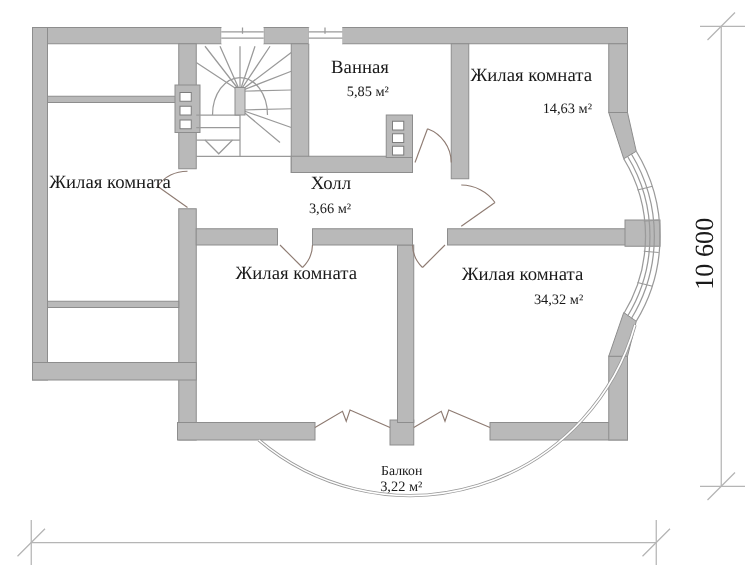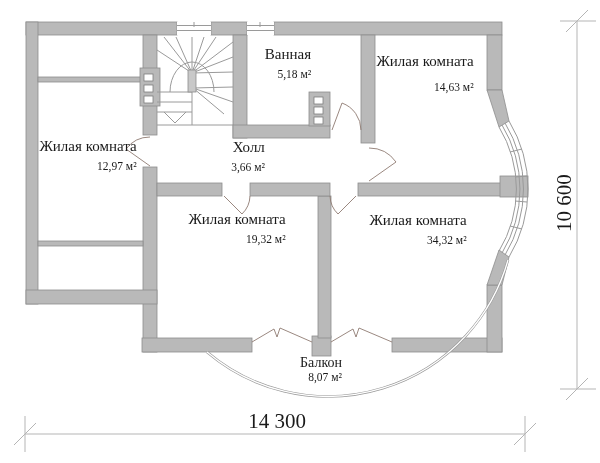--- a/index.html
+++ b/index.html
@@ -12,21 +12,21 @@
   .thin2{stroke:var(--line,#9a9a9a);stroke-width:2.6;fill:none;}
   .whiteline{stroke:#ffffff;stroke-width:1.3;fill:none;}
   .door{stroke:var(--door,#8e7b72);stroke-width:0.9;fill:none;}
   .dim{stroke:var(--dim,#b5b5b5);stroke-width:1;fill:none;}
   .sq{fill:#ffffff;stroke:#7d7d7d;stroke-width:0.8;}
   .newel{fill:#c8c8c8;stroke:#8d8d8d;stroke-width:0.8;}
   .label{position:absolute;transform:translateX(-50%);text-align:right;white-space:nowrap;}
   .rname{font-size:15px;line-height:1.1;}
   .rarea{font-size:11.5px;margin-top:5px;}
   .gap-lg .rarea{margin-top:11px;padding-left:40px;}
-  .balcony .rname{font-size:14px;}
+  .balcony .rname{font-size:11px;margin-top:16px;}
   .balcony .rarea{margin-top:1px;}
   .dim-label{position:absolute;font-size:21px;transform:translateX(-50%);white-space:nowrap;}
   .dim-label.vert{transform:translate(-50%,-50%) rotate(-90deg);}
 </style>
 </head>
 <body>
 
 <div id="stage">
 
   <svg id="plan-svg" width="600" height="463" viewBox="0 0 600 463">
@@ -163,49 +163,46 @@
       </g>
       <g>
         <path class="dim" d="M577,21 V389 M560,21 H596 M560,389 H596"></path>
         <path class="dim" d="M566,32 L588,10 M566,400 L588,378"></path>
       </g>
     </g>
   </svg>
 
   <div class="label" style="left:88px;top:138px">
     <div class="rname">Жилая комната</div>
-    <div class="rarea">12,97 м²</div>
-  </div>
-
-  <div class="label" style="left:248px;top:139px">
+  </div>
+
+  <div class="label" style="left:264px;top:139px">
     <div class="rname">Холл</div>
     <div class="rarea">3,66 м²</div>
   </div>
 
   <div class="label" style="left:288px;top:46px">
     <div class="rname">Ванная</div>
-    <div class="rarea">5,18 м²</div>
+    <div class="rarea">5,85 м²</div>
   </div>
 
   <div class="label gap-lg" style="left:425px;top:53px">
     <div class="rname">Жилая комната</div>
     <div class="rarea">14,63 м²</div>
   </div>
 
   <div class="label" style="left:237px;top:211px">
     <div class="rname">Жилая комната</div>
-    <div class="rarea">19,32 м²</div>
   </div>
 
   <div class="label" style="left:418px;top:212px">
     <div class="rname">Жилая комната</div>
     <div class="rarea">34,32 м²</div>
   </div>
 
   <div class="label balcony" style="left:321px;top:355px">
     <div class="rname">Балкон</div>
-    <div class="rarea">8,07 м²</div>
-  </div>
-
-  <div class="dim-label" style="left:277px;top:409px">14 300</div>
+    <div class="rarea">3,22 м²</div>
+  </div>
+
   <div class="dim-label vert" style="left:564px;top:203px">10 600</div>
 
 </div>
 
 </body></html>

